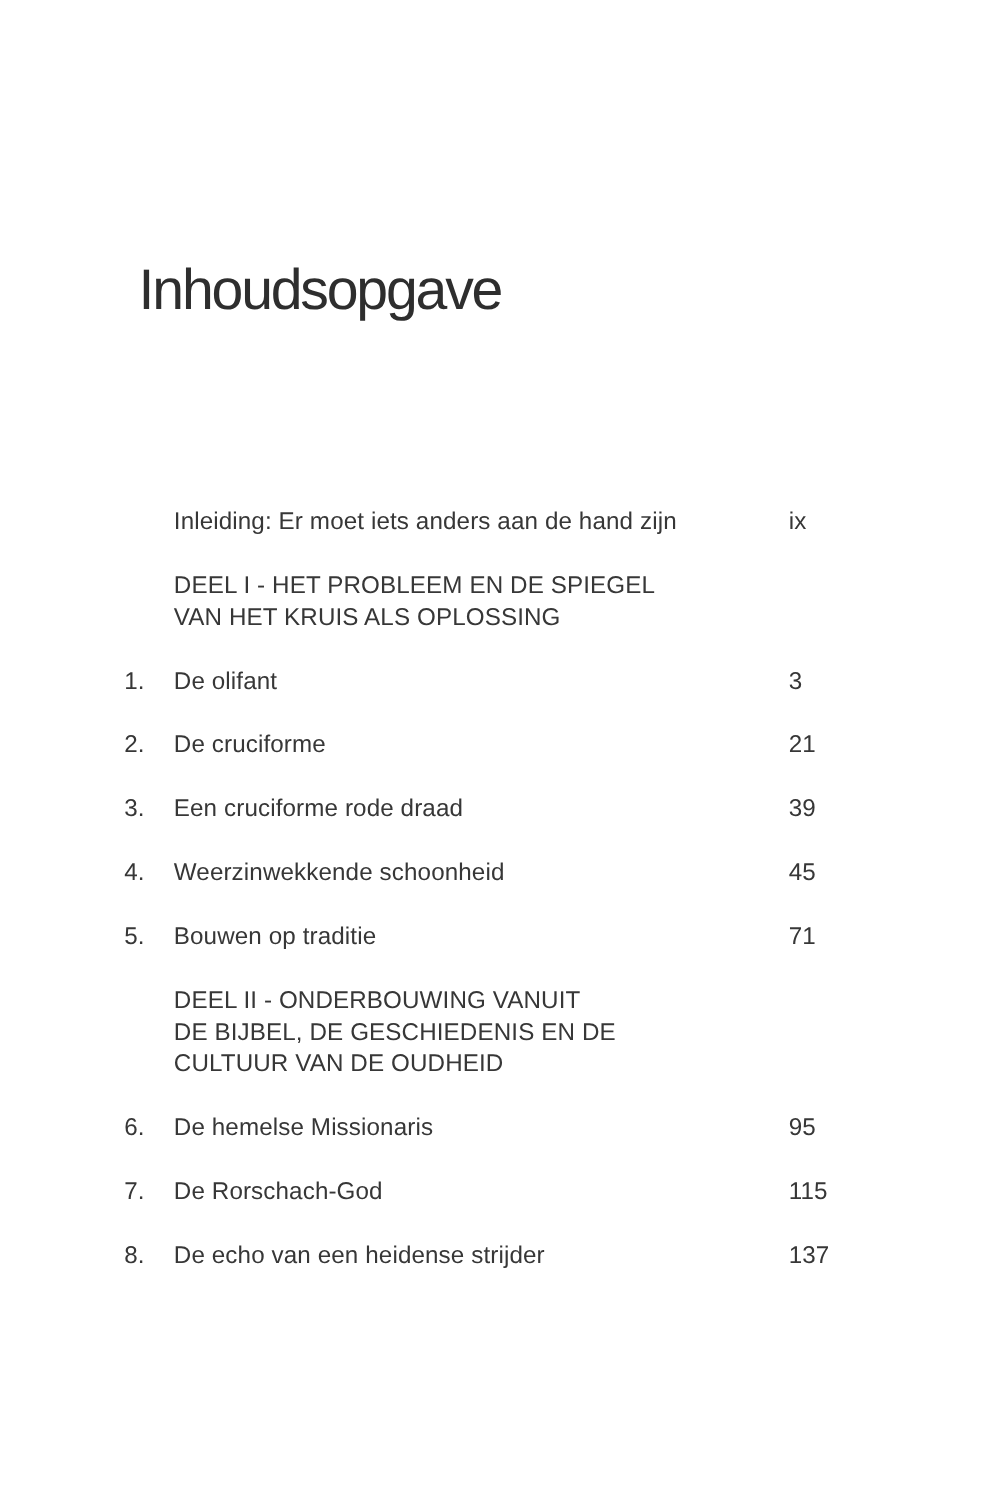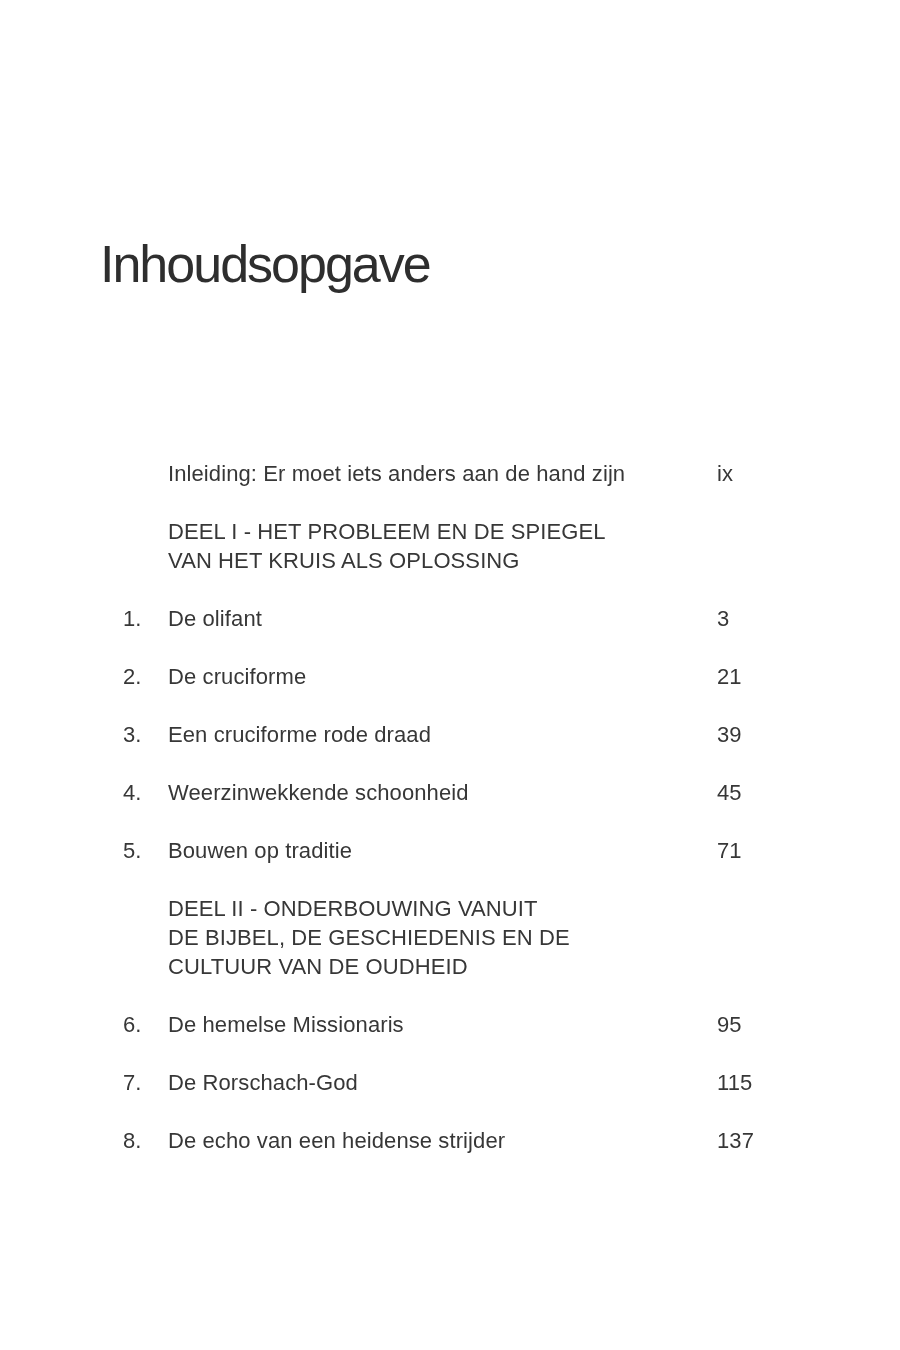--- a/index.html
+++ b/index.html
@@ -10,32 +10,32 @@
   .page {
     position: relative;
     width: 900px;
     height: 1350px;
     background: #ffffff;
     font-family: "Liberation Sans", "DejaVu Sans", sans-serif;
     overflow: hidden;
   }
   .doc-title {
     position: absolute;
-    left: 100px;
+    left: 126px;
     top: 236px;
     margin: 0;
     font-size: 52px;
     font-weight: 400;
     letter-spacing: -2px;
     line-height: 1.1;
     color: #2e2e2e;
   }
   .toc {
     position: absolute;
-    left: 123px;
+    left: 113px;
     right: 113px;
     top: 459px;
   }
   .row {
     display: flex;
     align-items: flex-start;
     margin-bottom: 29px;
     font-size: 22px;
     line-height: 29px;
     color: #373737;

